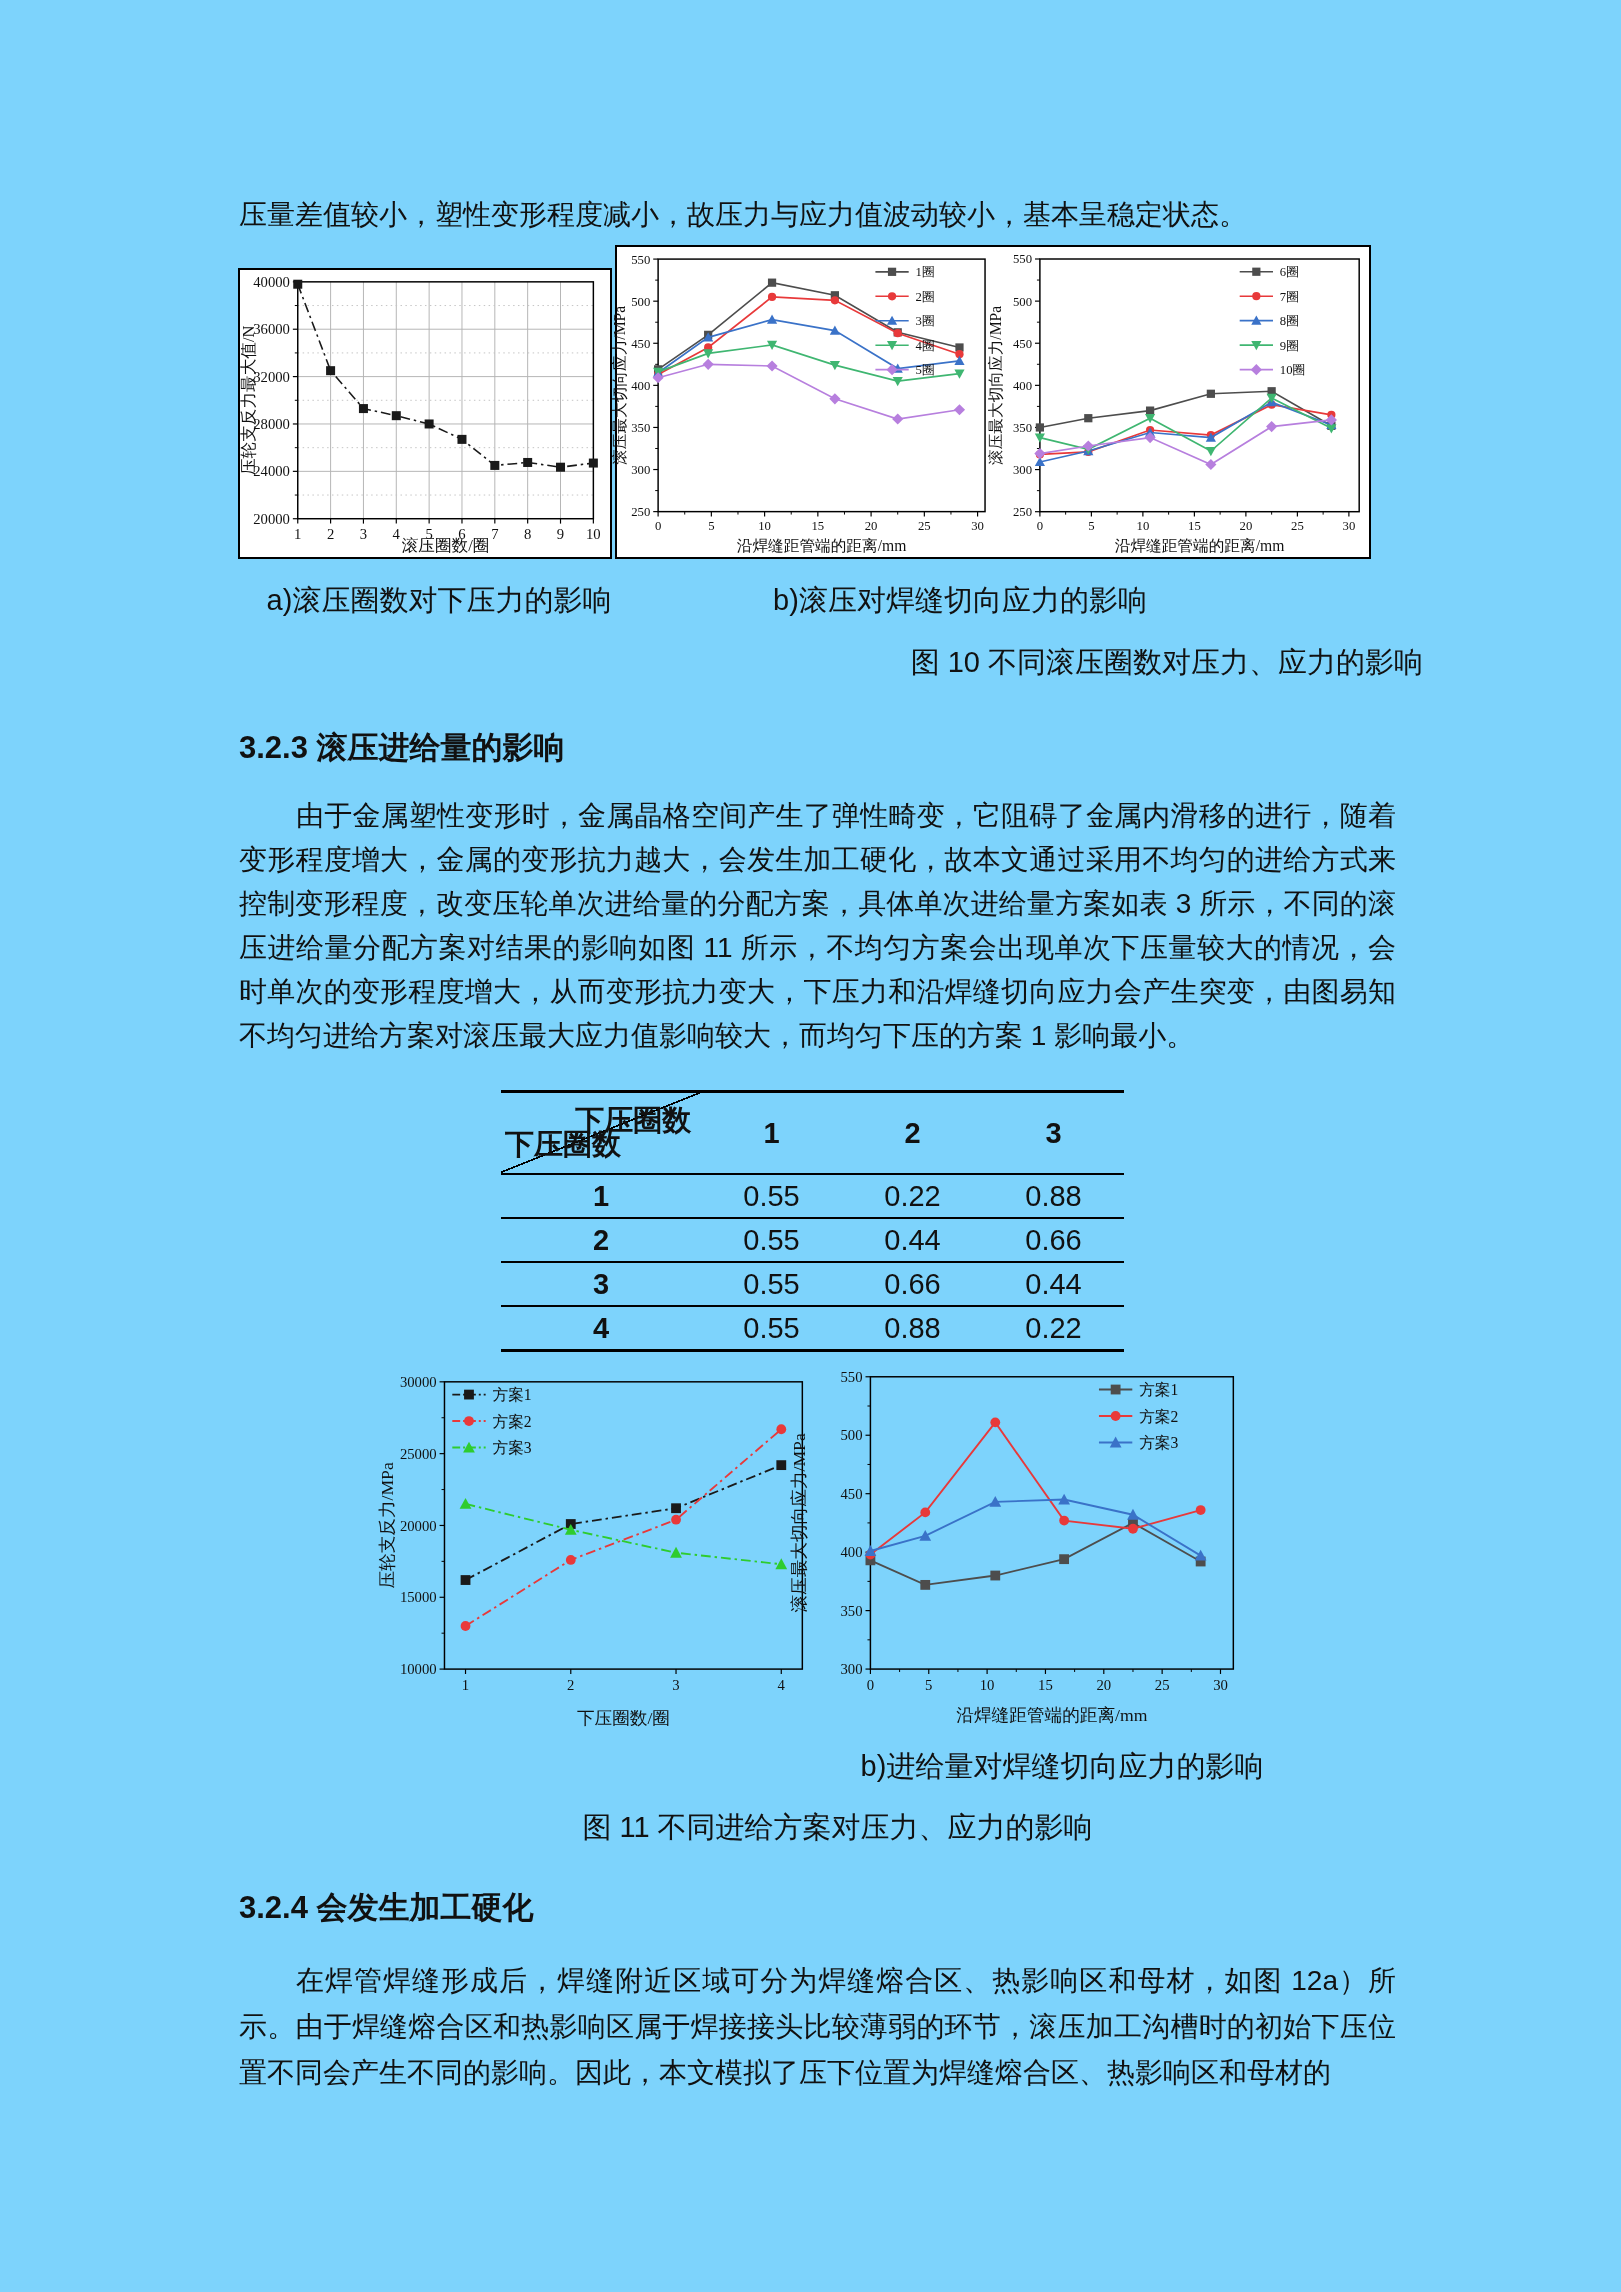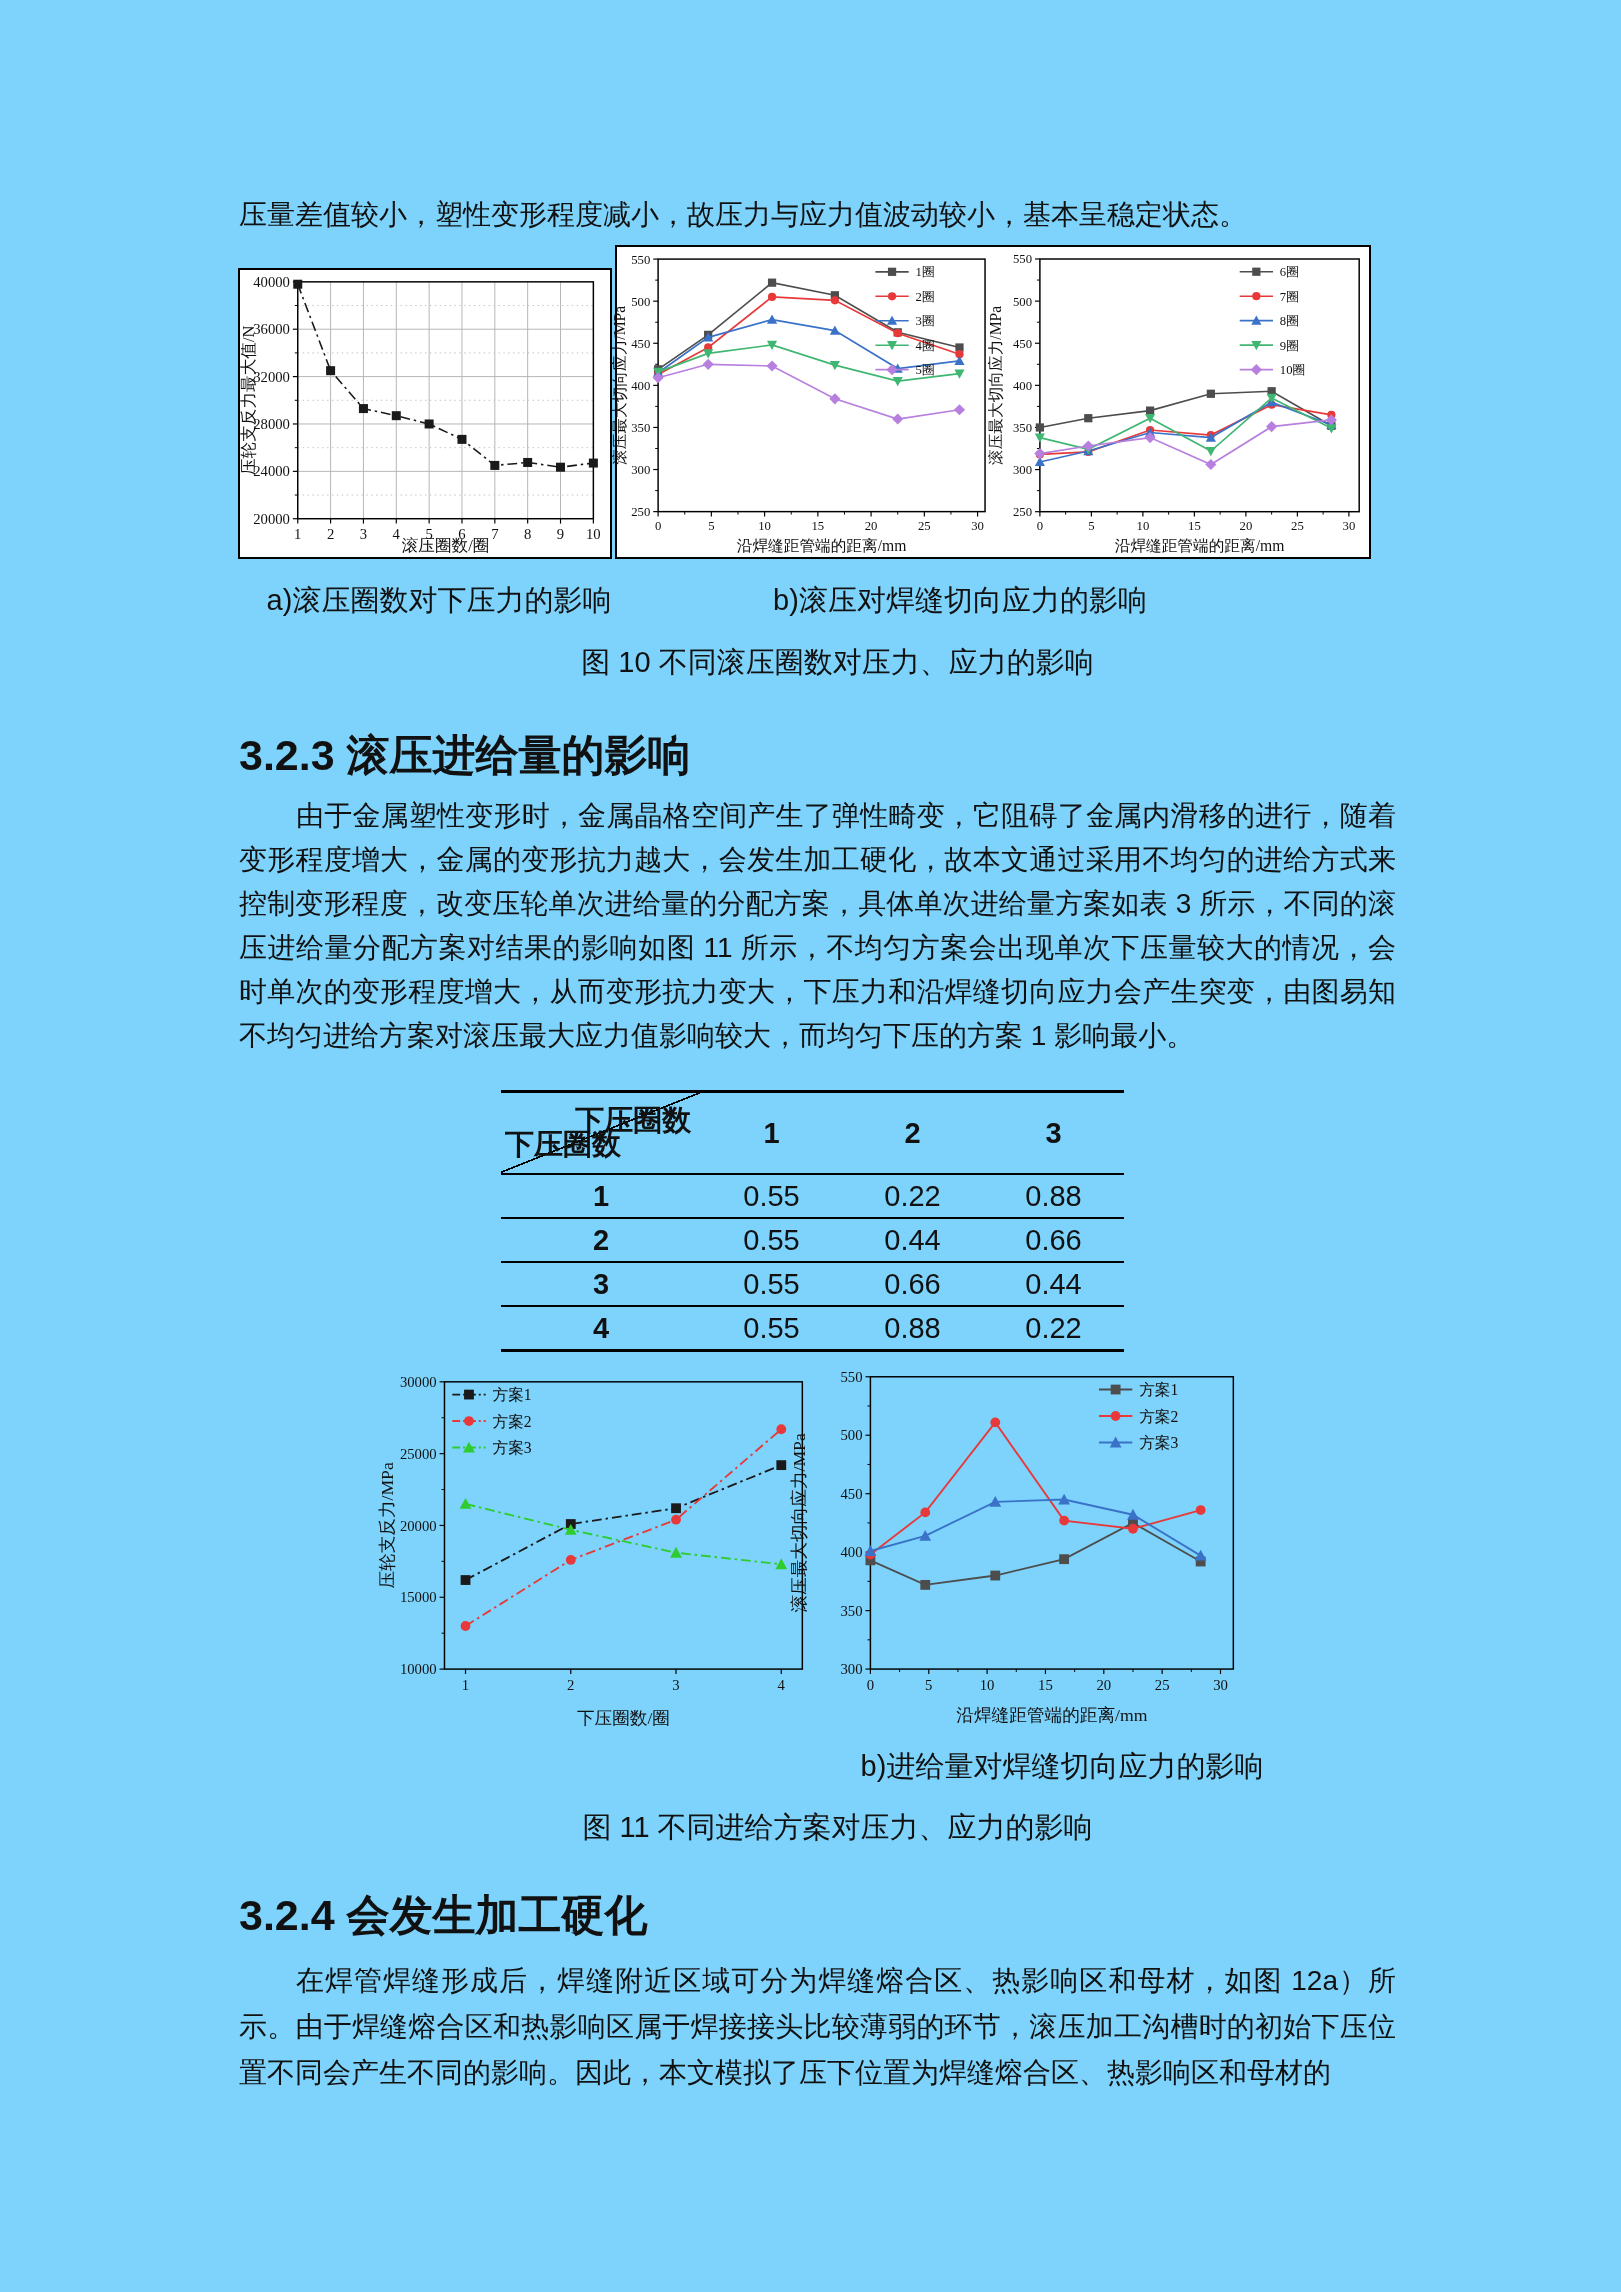--- a/index.html
+++ b/index.html
@@ -1,21 +1,21 @@
 <!DOCTYPE html>
 <html><head>
 <meta charset="utf-8">
 <style>
   html,body{margin:0;padding:0;background:#9a9a9a;}
   .page{position:relative;width:1621px;height:2293px;background:#7dd3fc;margin:0 auto;
         font-family:"Liberation Sans","DejaVu Sans",sans-serif;color:#000;overflow:hidden;}
   .abs{position:absolute;}
   .para{font-size:28px;line-height:44px;text-align:justify;color:#111;}
   .indent{text-indent:57px;}
-  .h2{font-size:43px;font-weight:bold;color:#111;white-space:nowrap;}
+  .h2{font-size:31px;font-weight:bold;color:#111;white-space:nowrap;}
   .cap{font-size:29px;text-align:center;color:#111;white-space:nowrap;}
   .frame{position:absolute;border:2.9px solid #000;background:#fff;}
   .frame svg{position:absolute;}
   svg.chart{position:absolute;overflow:visible;}
   
   .t3{position:absolute;left:501px;top:1090px;width:623px;border-collapse:collapse;table-layout:fixed;
       font-size:29px;color:#111;border-top:3.9px solid #000;border-bottom:3.9px solid #000;}
   .t3 td{text-align:center;padding:0;}
   .t3 thead td{height:80px;font-weight:bold;}
   .t3 tbody td{height:42px;}
@@ -297,21 +297,21 @@
         <line x1="258" y1="125" x2="292" y2="125" stroke="#b77fde" stroke-width="1.7"></line>
         <path d="M275 119.3L280.7 125L275 130.7L269.3 125Z" fill="#b77fde"></path>
         <text x="299" y="129.68" font-size="13" fill="#111" font-family="&quot;Liberation Serif&quot;,&quot;DejaVu Serif&quot;,serif">10圈</text>
         <text x="217" y="310" text-anchor="middle" font-size="16" fill="#111" font-family="&quot;Liberation Serif&quot;,&quot;DejaVu Serif&quot;,serif">沿焊缝距管端的距离/mm</text>
         <text text-anchor="middle" font-size="16" fill="#111" font-family="&quot;Liberation Serif&quot;,&quot;DejaVu Serif&quot;,serif" transform="translate(14 141) rotate(-90)">滚压最大切向应力/MPa</text>
       </svg>
   </div>
 
   <div class="abs cap" style="left:184px;top:581px;width:510px;">a)滚压圈数对下压力的影响</div>
   <div class="abs cap" style="left:705px;top:581px;width:510px;">b)滚压对焊缝切向应力的影响</div>
-  <div class="abs cap" style="left:259px;top:643px;width:1157px;">图 10 不同滚压圈数对压力、应力的影响</div>
+  <div class="abs cap" style="left:266px;top:643px;width:1157px;text-align:right;">图 10 不同滚压圈数对压力、应力的影响</div>
 
   <div class="abs h2" style="left:239px;top:727px;">3.2.3 滚压进给量的影响</div>
   <div class="abs para indent" style="left:239px;top:794px;width:1157px;">由于金属塑性变形时，金属晶格空间产生了弹性畸变，它阻碍了金属内滑移的进行，随着变形程度增大，金属的变形抗力越大，会发生加工硬化，故本文通过采用不均匀的进给方式来控制变形程度，改变压轮单次进给量的分配方案，具体单次进给量方案如表 3 所示，不同的滚压进给量分配方案对结果的影响如图 11 所示，不均匀方案会出现单次下压量较大的情况，会时单次的变形程度增大，从而变形抗力变大，下压力和沿焊缝切向应力会产生突变，由图易知不均匀进给方案对滚压最大应力值影响较大，而均匀下压的方案 1 影响最小。</div>
 
   <table class="t3">
     <colgroup>
         <col style="width:200px">
         <col style="width:141px">
         <col style="width:141px">
         <col style="width:141px">

